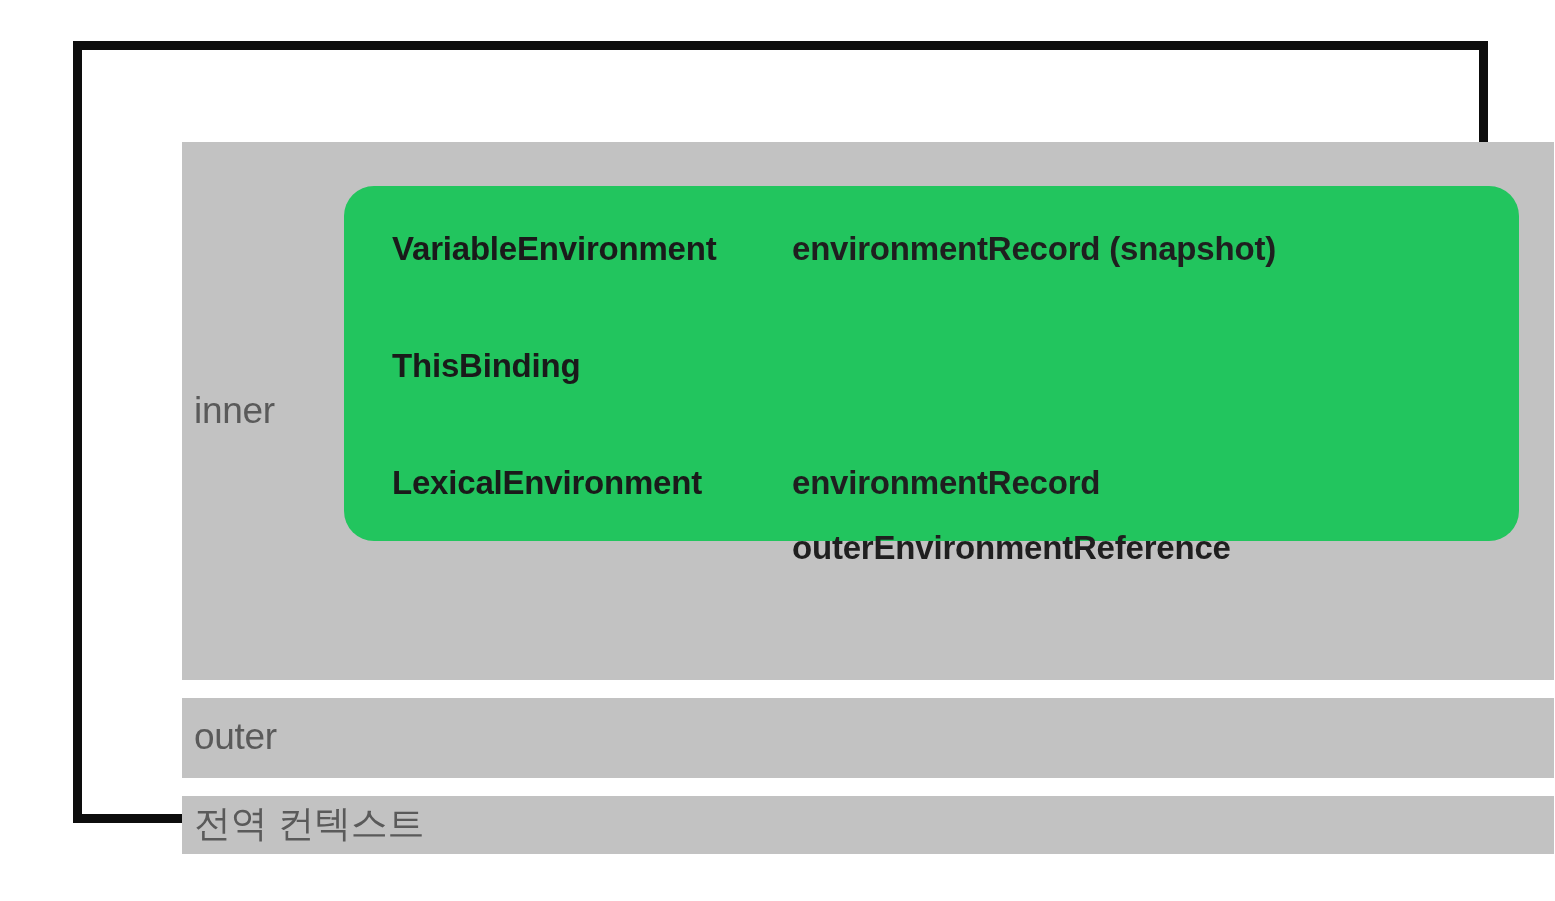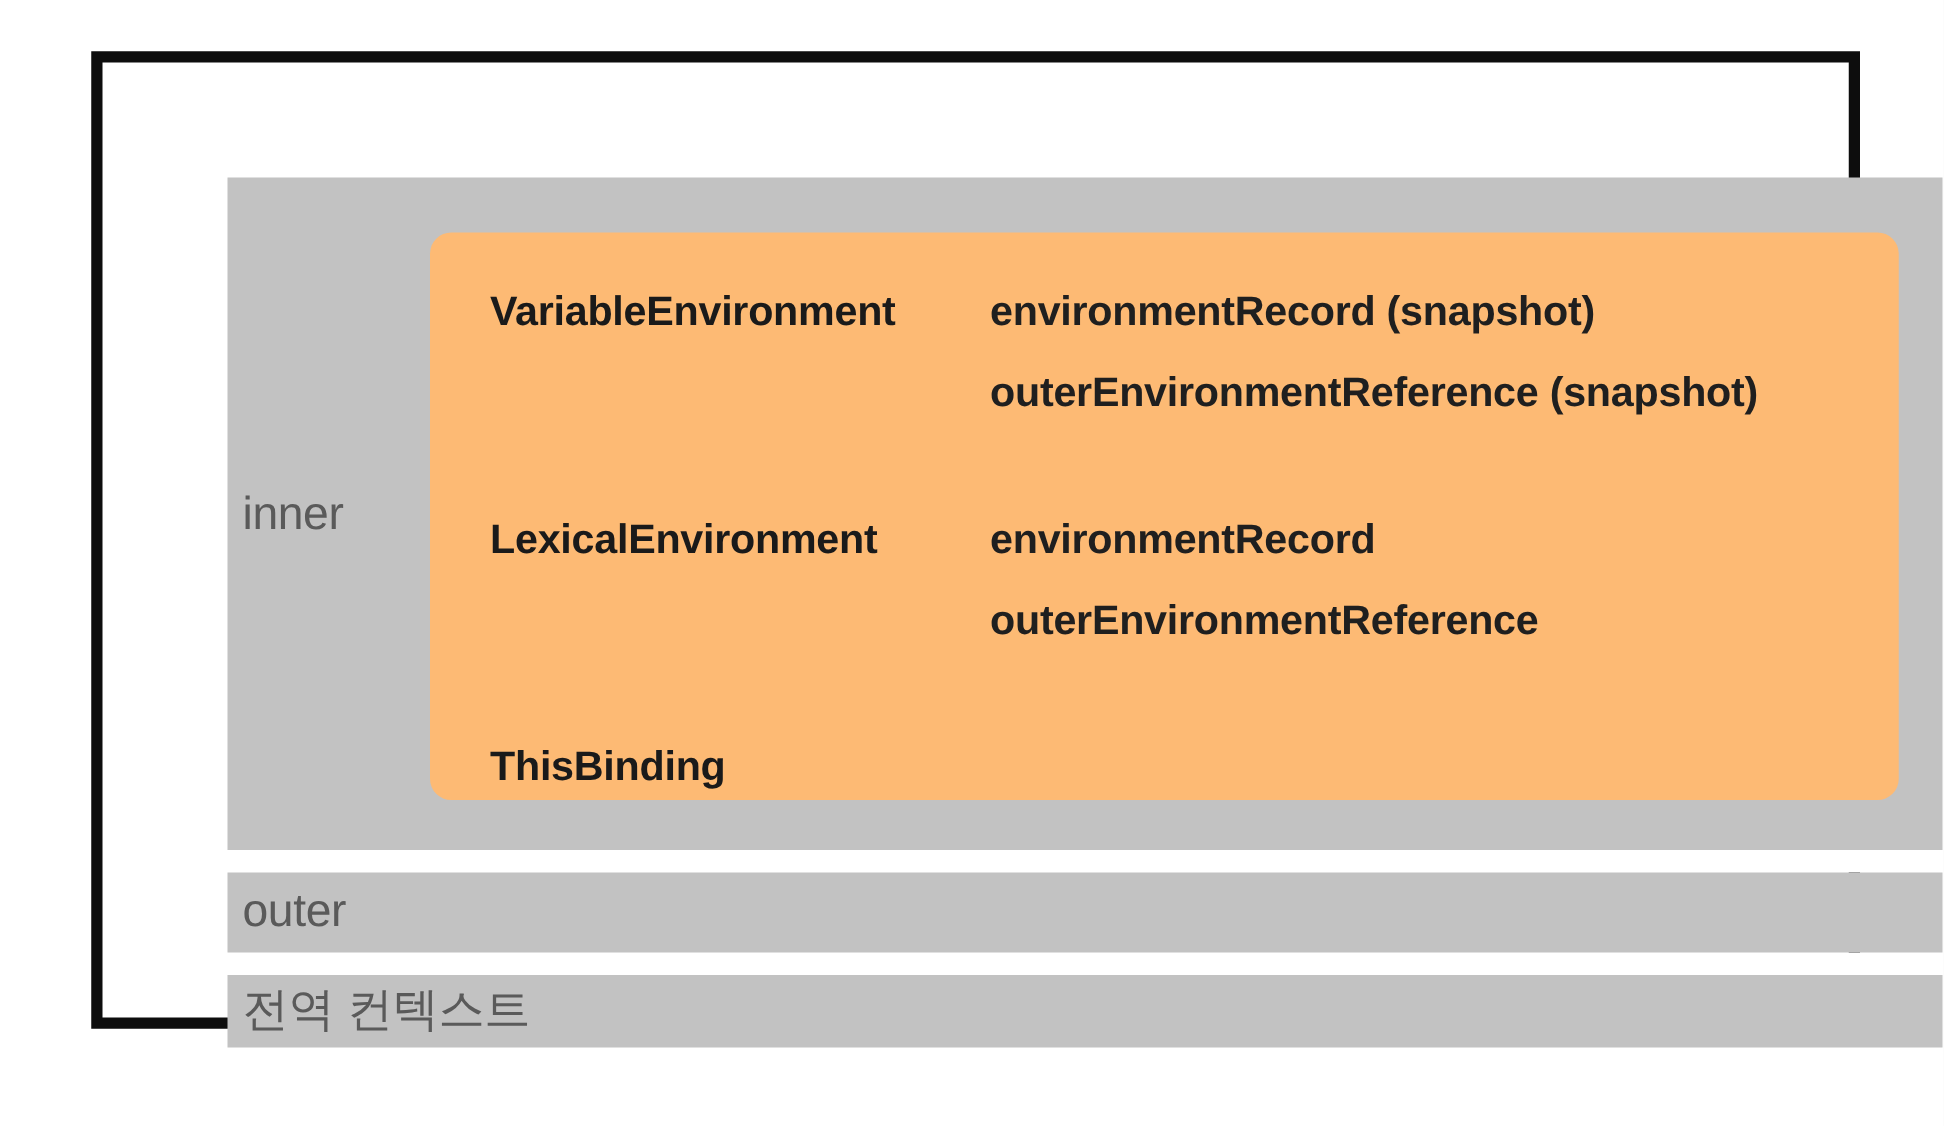--- a/index.html
+++ b/index.html
@@ -51,21 +51,21 @@
 
   
   .ctx-band.inner {
     height: 538px;          
   }
   .band-gap {
     height: 18px;
     background: #ffffff;
   }
   .ctx-band.outer {
-    height: 64px;           
+    height: 80px;           
   }
   .ctx-band.global {
     height: 58px;           
   }
 
   
   .band-label {
     color: #5a5a5a;
     font-size: 37px;
     font-weight: 400;
@@ -86,23 +86,23 @@
     top: 50%;
     transform: translateY(-52%);
   }
 
   
   .record-card {
     position: absolute;
     left: 162px;            
     top: 44px;              
     width: 1175px;          
-    height: 454px;          
-    background: #fdba74;
-    border-radius: 17px;
+    height: 355px;          
+    background: #22c55e;
+    border-radius: 30px;
     box-sizing: border-box;
   }
 
   .record-rows {
     position: absolute;
     left: 48px;             
     top: 20px;
     right: 0;
   }
 
@@ -152,35 +152,34 @@
 
         <span class="band-label">inner</span>
 
         <div class="record-card">
           <div class="record-rows">
 
             <div class="record-row row-ve">
               <div class="row-key">VariableEnvironment</div>
               <div class="row-values">
                 <div class="row-value">environmentRecord (snapshot)</div>
-                <div class="row-value">outerEnvironmentReference (snapshot)</div>
               </div>
+            </div>
+
+            <div class="record-row row-tb">
+              <div class="row-key">ThisBinding</div>
+              <div class="row-values"></div>
             </div>
 
             <div class="record-row row-le">
               <div class="row-key">LexicalEnvironment</div>
               <div class="row-values">
                 <div class="row-value">environmentRecord</div>
                 <div class="row-value">outerEnvironmentReference</div>
               </div>
-            </div>
-
-            <div class="record-row row-tb">
-              <div class="row-key">ThisBinding</div>
-              <div class="row-values"></div>
             </div>
 
           </div>
         </div>
       </div>
 
       <div class="band-gap"></div>
 
       <div class="ctx-band outer">
         <span class="band-label">outer</span>

